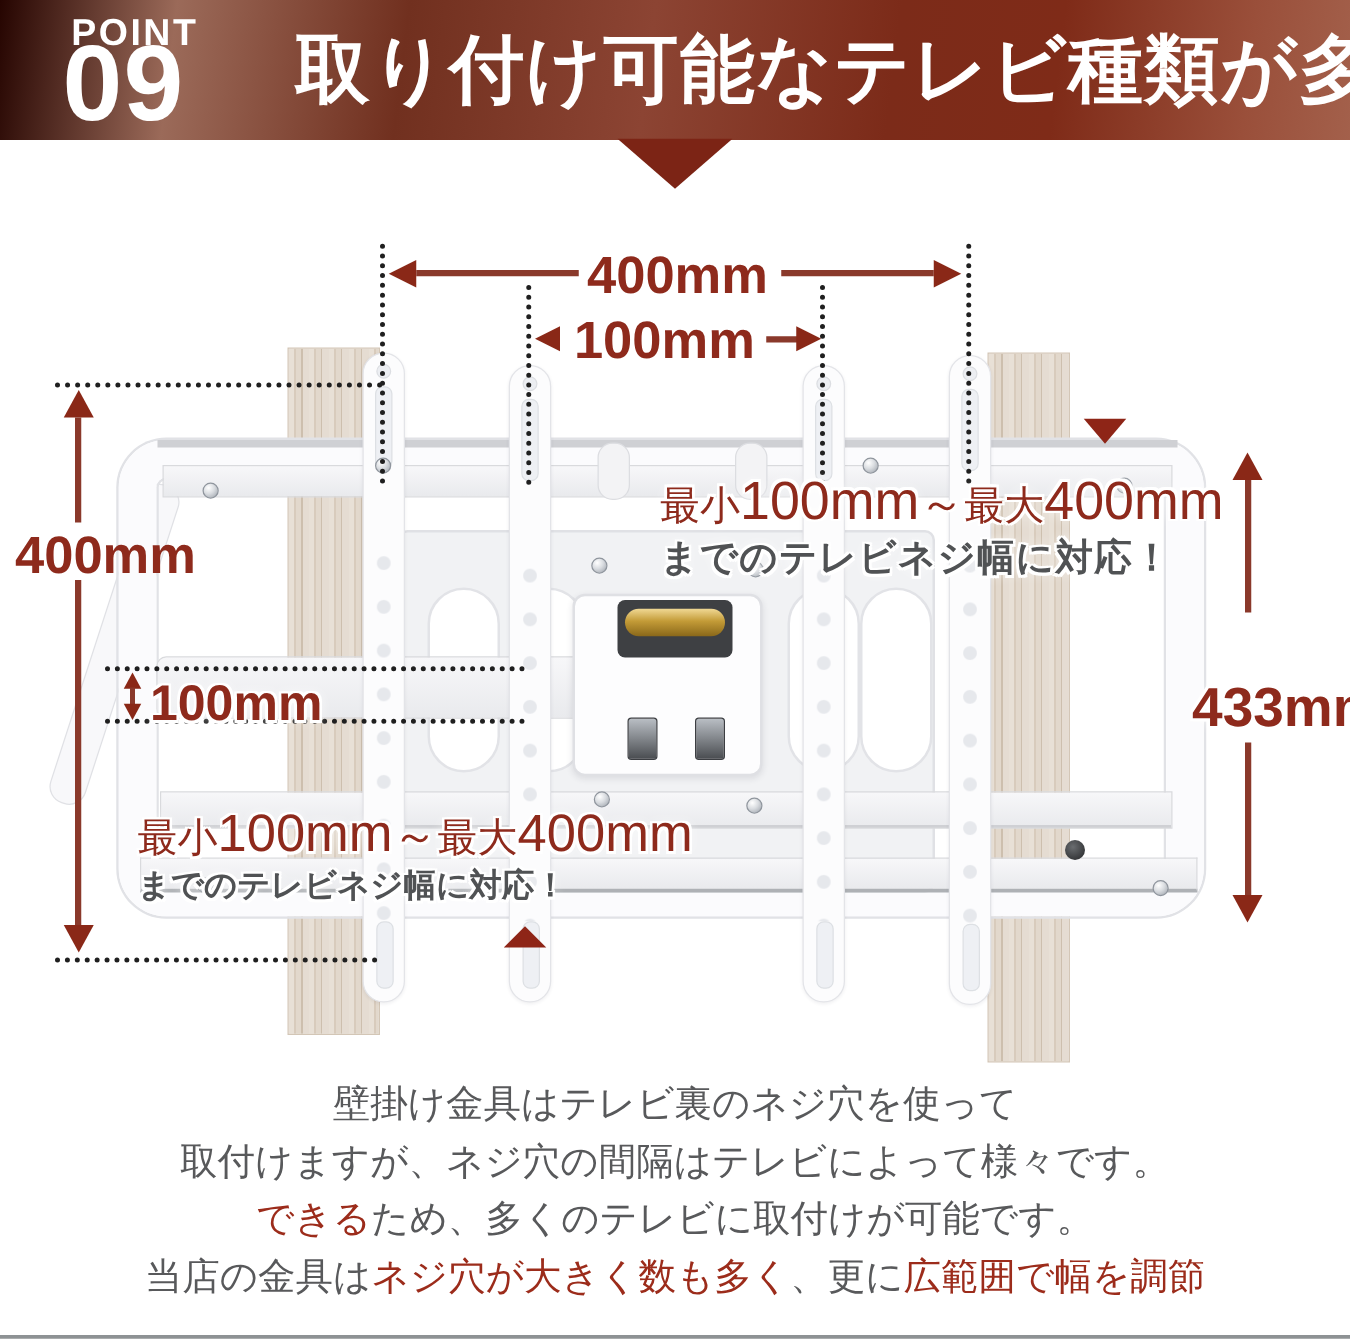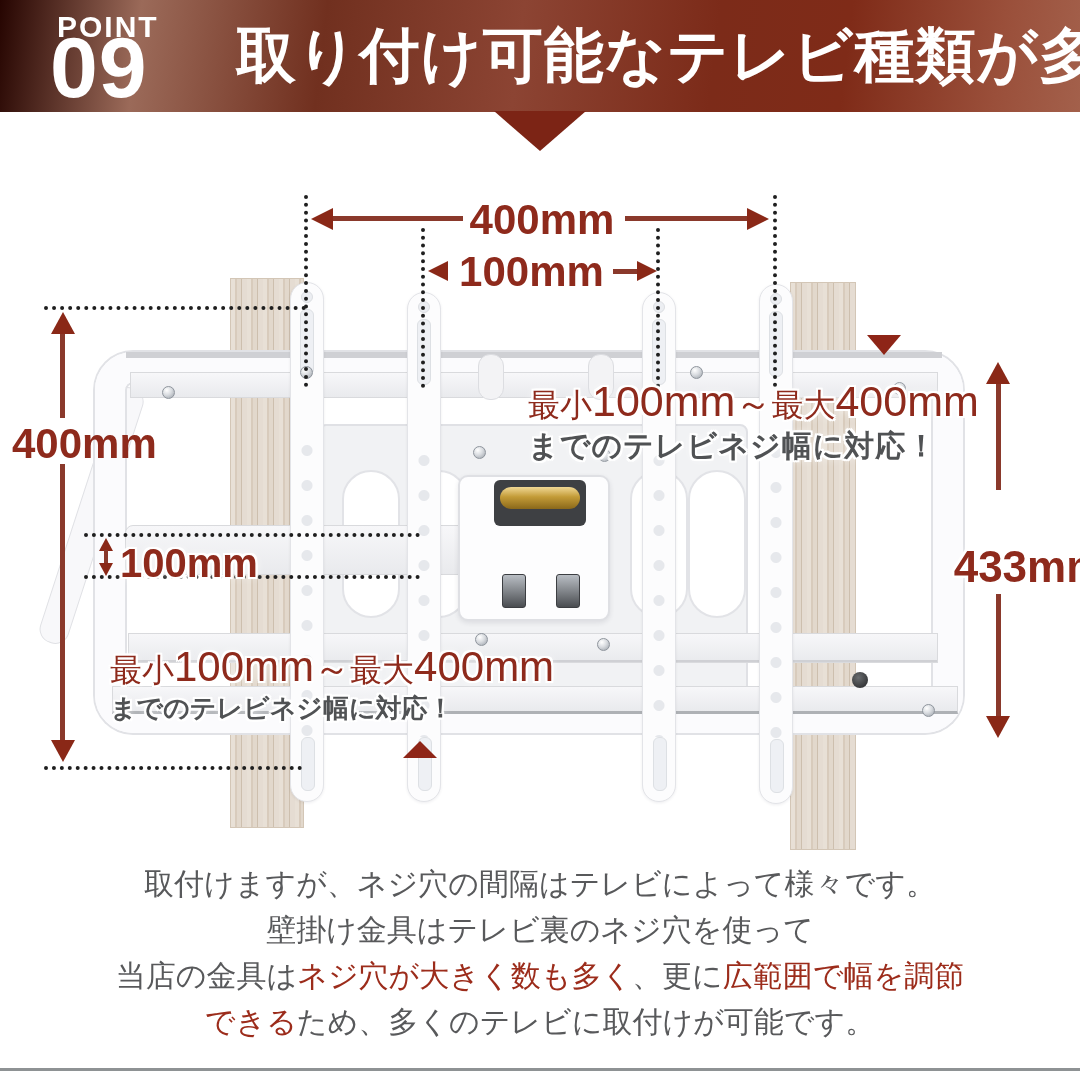--- a/index.html
+++ b/index.html
@@ -211,20 +211,20 @@
   <div class="callout halo" style="left:110px;top:646px;">
     <div class="co-range" style="font-size:42px;">
       <span class="small">最小</span><span>100mm</span><span class="mid">～</span><span class="small">最大</span><span>400mm</span>
     </div>
     <div class="co-cap" style="font-size:26px;letter-spacing:0;">までのテレビネジ幅に対応！</div>
   </div>
 
   <div class="tail" style="left:403px;top:741px;border-left:17px solid transparent;border-right:17px solid transparent;border-bottom:17px solid #8e2517;"></div>
 
   <div class="desc">
+    <div><span>壁掛け金具はテレビ裏のネジ穴を使って</span></div>
     <div><span>取付けますが、ネジ穴の間隔はテレビによって様々です。</span></div>
-    <div><span>壁掛け金具はテレビ裏のネジ穴を使って</span></div>
+    <div><span class="em">できる</span><span>ため、多くのテレビに取付けが可能です。</span></div>
     <div><span>当店の金具は</span><span class="em">ネジ穴が大きく数も多く</span><span>、更に</span><span class="em">広範囲で幅を調節</span></div>
-    <div><span class="em">できる</span><span>ため、多くのテレビに取付けが可能です。</span></div>
   </div>
 
   <div class="divider"></div>
 </div>
 
 </body></html>

